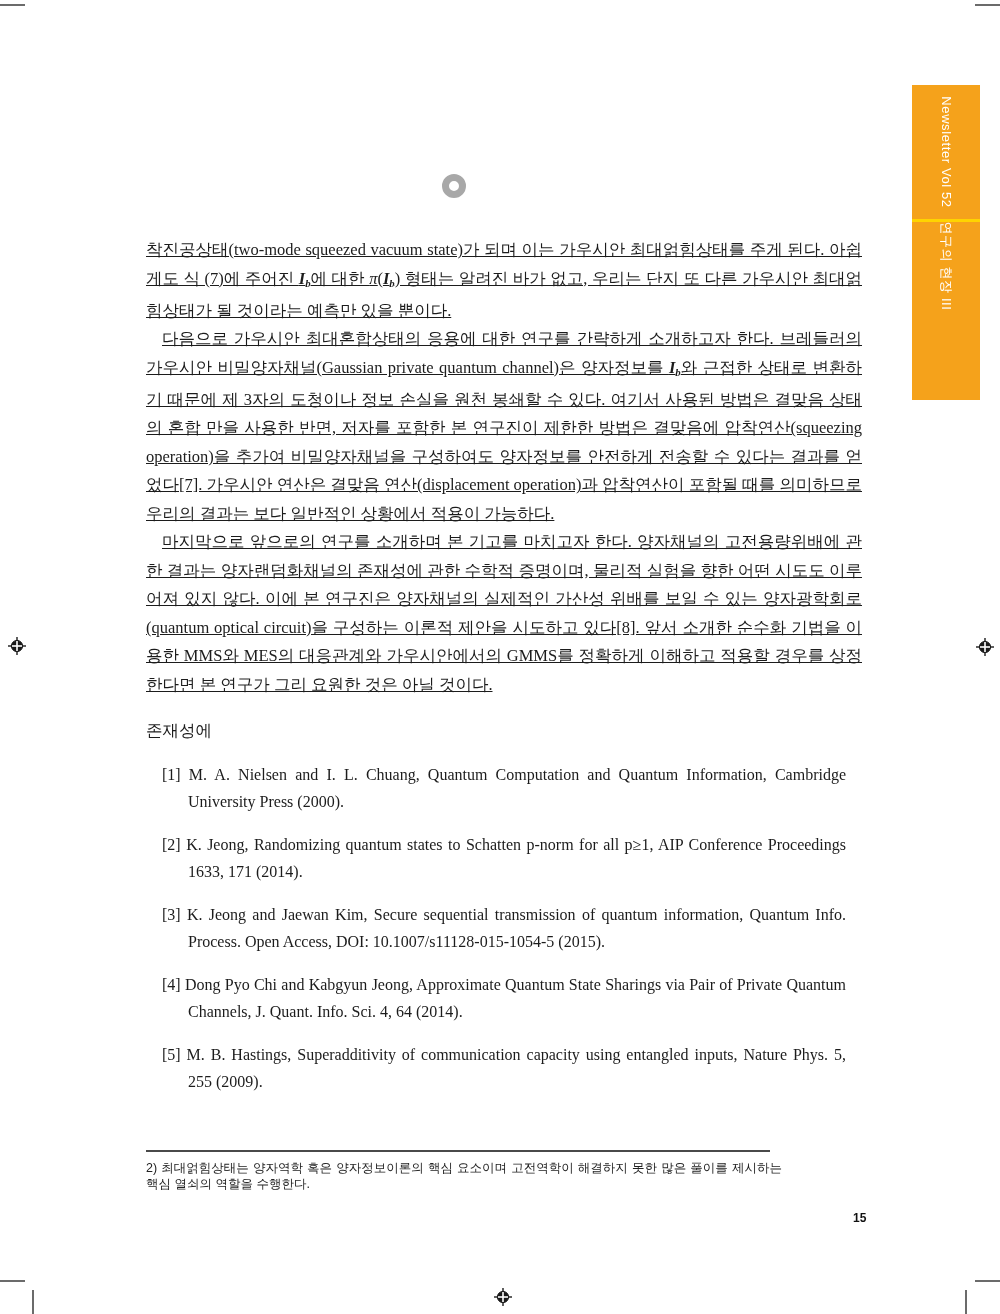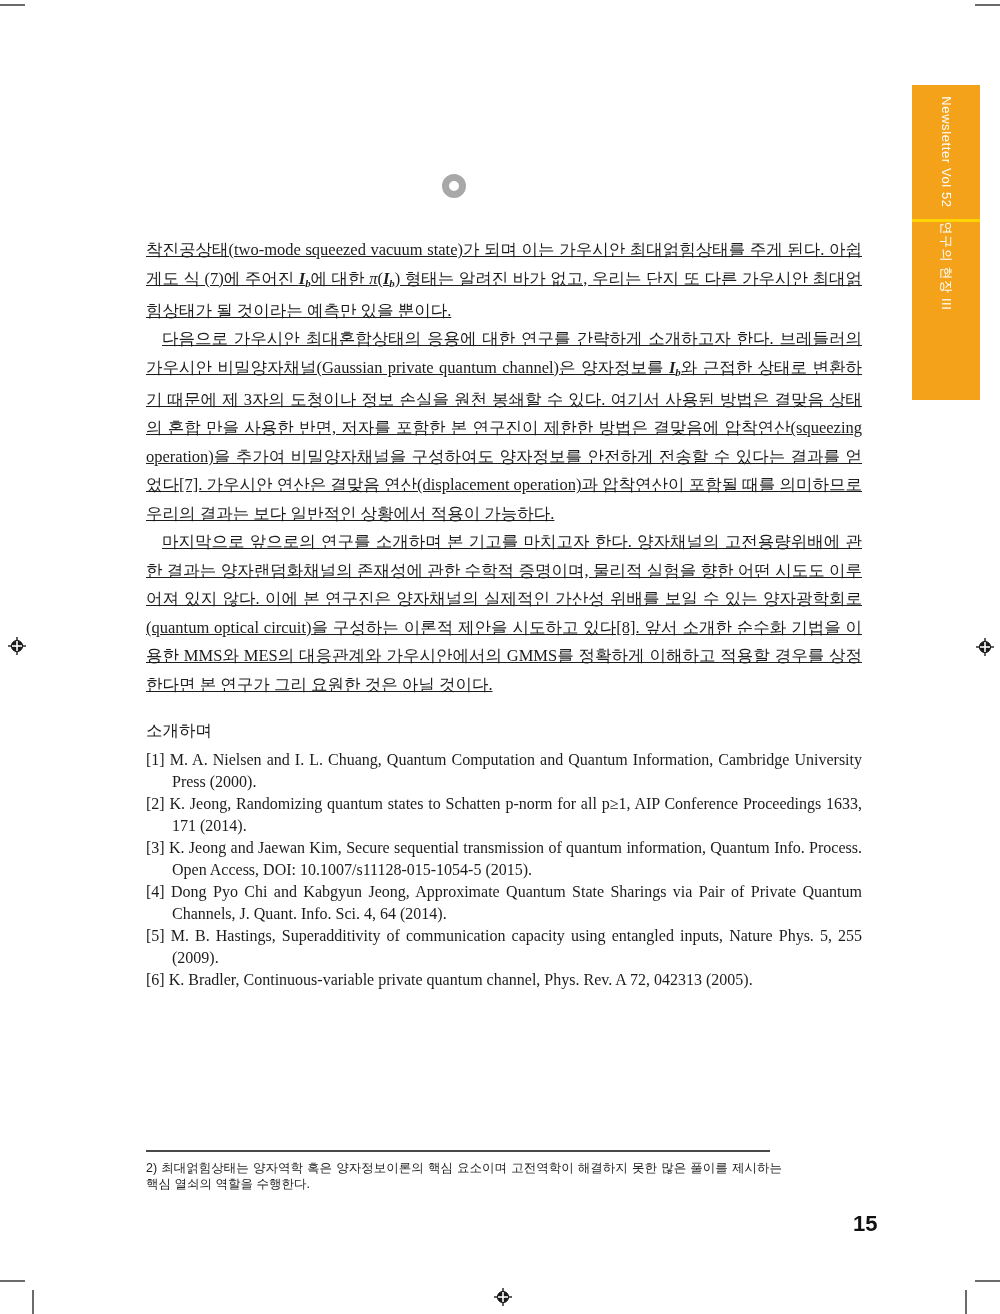--- a/index.html
+++ b/index.html
@@ -76,22 +76,22 @@
   .f-bi  { font-weight:700; font-style:italic; }
   .f-sub { font-weight:700; font-style:italic; font-size:0.65em; vertical-align:-0.25em; }
   .f-i   { font-style:italic; }
 
   .refs-heading {
     margin:18px 0 4px 0;
     font-size:16.5px; line-height:28px;
     font-weight:400;
   }
   .ref {
-    margin:0;
-    font-size:16px; line-height:22px;
+    margin:16px;
+    font-size:16px; line-height:27px;
     text-align:justify;
     padding-left:26px; text-indent:-26px;
     overflow-wrap:break-word;
   }
 
   
   .footnote-rule {
     position:absolute; left:146px; top:1150px;
     width:624px; height:0;
     border-top:2px solid #4a4a4a;
@@ -102,21 +102,21 @@
     font-family:"Liberation Sans","DejaVu Sans",sans-serif;
     font-size:12.5px; line-height:16px;
     color:#222222;
     text-align:justify;
   }
 
   
   .page-number {
     position:absolute; left:853px; top:1211px;
     font-family:"Liberation Sans","DejaVu Sans",sans-serif;
-    font-size:22px; font-weight:700; color:#111111;text-align:right;
+    font-size:12px; font-weight:700; color:#111111;text-align:right;
   }
 </style>
 </head>
 <body>
 
 <div class="page">
 
   <div class="crop crop-tl-h" style="background: rgb(107, 107, 107);"></div>
   <div class="crop crop-tr-h" style="background: rgb(107, 107, 107);"></div>
   <div class="crop crop-bl-h" style="background: rgb(107, 107, 107);"></div>
@@ -156,28 +156,27 @@
     <div class="tab-divider" style="background: rgb(255, 212, 0);"></div>
     <span class="tab-label tab-label-bottom">연구의 현장 III</span>
   </div>
 
   <div class="main">
     <div>
         <p class="bodyp"><span>착진공상태(two-mode squeezed vacuum state)가 되며 이는 가우시안 최대얽힘상태를 주게 된다. 아쉽게도 식 (7)에 주어진 </span><span class="f-bi">I</span><span class="f-sub">b</span><span>에 대한 </span><span class="f-i">π</span><span>(</span><span class="f-bi">I</span><span class="f-sub">b</span><span>) 형태는 알려진 바가 없고, 우리는 단지 또 다른 가우시안 최대얽힘상태가 될 것이라는 예측만 있을 뿐이다.</span></p>
         <p class="bodyp indent"><span>다음으로 가우시안 최대혼합상태의 응용에 대한 연구를 간략하게 소개하고자 한다. 브레들러의 가우시안 비밀양자채널(Gaussian private quantum channel)은 양자정보를 </span><span class="f-bi">I</span><span class="f-sub">b</span><span>와 근접한 상태로 변환하기 때문에 제 3자의 도청이나 정보 손실을 원천 봉쇄할 수 있다. 여기서 사용된 방법은 결맞음 상태의 혼합 만을 사용한 반면, 저자를 포함한 본 연구진이 제한한 방법은 결맞음에 압착연산(squeezing operation)을 추가여 비밀양자채널을 구성하여도 양자정보를 안전하게 전송할 수 있다는 결과를 얻었다[7]. 가우시안 연산은 결맞음 연산(displacement operation)과 압착연산이 포함될 때를 의미하므로 우리의 결과는 보다 일반적인 상황에서 적용이 가능하다.</span></p>
         <p class="bodyp indent"><span>마지막으로 앞으로의 연구를 소개하며 본 기고를 마치고자 한다. 양자채널의 고전용량위배에 관한 결과는 양자랜덤화채널의 존재성에 관한 수학적 증명이며, 물리적 실험을 향한 어떤 시도도 이루어져 있지 않다. 이에 본 연구진은 양자채널의 실제적인 가산성 위배를 보일 수 있는 양자광학회로(quantum optical circuit)을 구성하는 이론적 제안을 시도하고 있다[8]. 앞서 소개한 순수화 기법을 이용한 MMS와 MES의 대응관계와 가우시안에서의 GMMS를 정확하게 이해하고 적용할 경우를 상정한다면 본 연구가 그리 요원한 것은 아닐 것이다.</span></p>
       </div>
-    <p class="refs-heading">소개하며</p>
+    <p class="refs-heading">존재성에</p>
     <div>
         <p class="ref"><span>[1] </span><span>M. A. Nielsen and I. L. Chuang, Quantum Computation and Quantum Information, Cambridge University Press (2000).</span></p>
         <p class="ref"><span>[2] </span><span>K. Jeong, Randomizing quantum states to Schatten p-norm for all p≥1, AIP Conference Proceedings 1633, 171 (2014).</span></p>
         <p class="ref"><span>[3] </span><span>K. Jeong and Jaewan Kim, Secure sequential transmission of quantum information, Quantum Info. Process. Open Access, DOI: 10.1007/s11128-015-1054-5 (2015).</span></p>
         <p class="ref"><span>[4] </span><span>Dong Pyo Chi and Kabgyun Jeong, Approximate Quantum State Sharings via Pair of Private Quantum Channels, J. Quant. Info. Sci. 4, 64 (2014).</span></p>
         <p class="ref"><span>[5] </span><span>M. B. Hastings, Superadditivity of communication capacity using entangled inputs, Nature Phys. 5, 255 (2009).</span></p>
-        <p class="ref"><span>[6] </span><span>K. Bradler, Continuous-variable private quantum channel, Phys. Rev. A 72, 042313 (2005).</span></p>
       </div>
   </div>
 
   <div class="footnote-rule"></div>
   <div class="footnote">2) 최대얽힘상태는 양자역학 혹은 양자정보이론의 핵심 요소이며 고전역학이 해결하지 못한 많은 풀이를 제시하는 핵심 열쇠의 역할을 수행한다.</div>
 
   <div class="page-number">15</div>
 
 </div>
 

